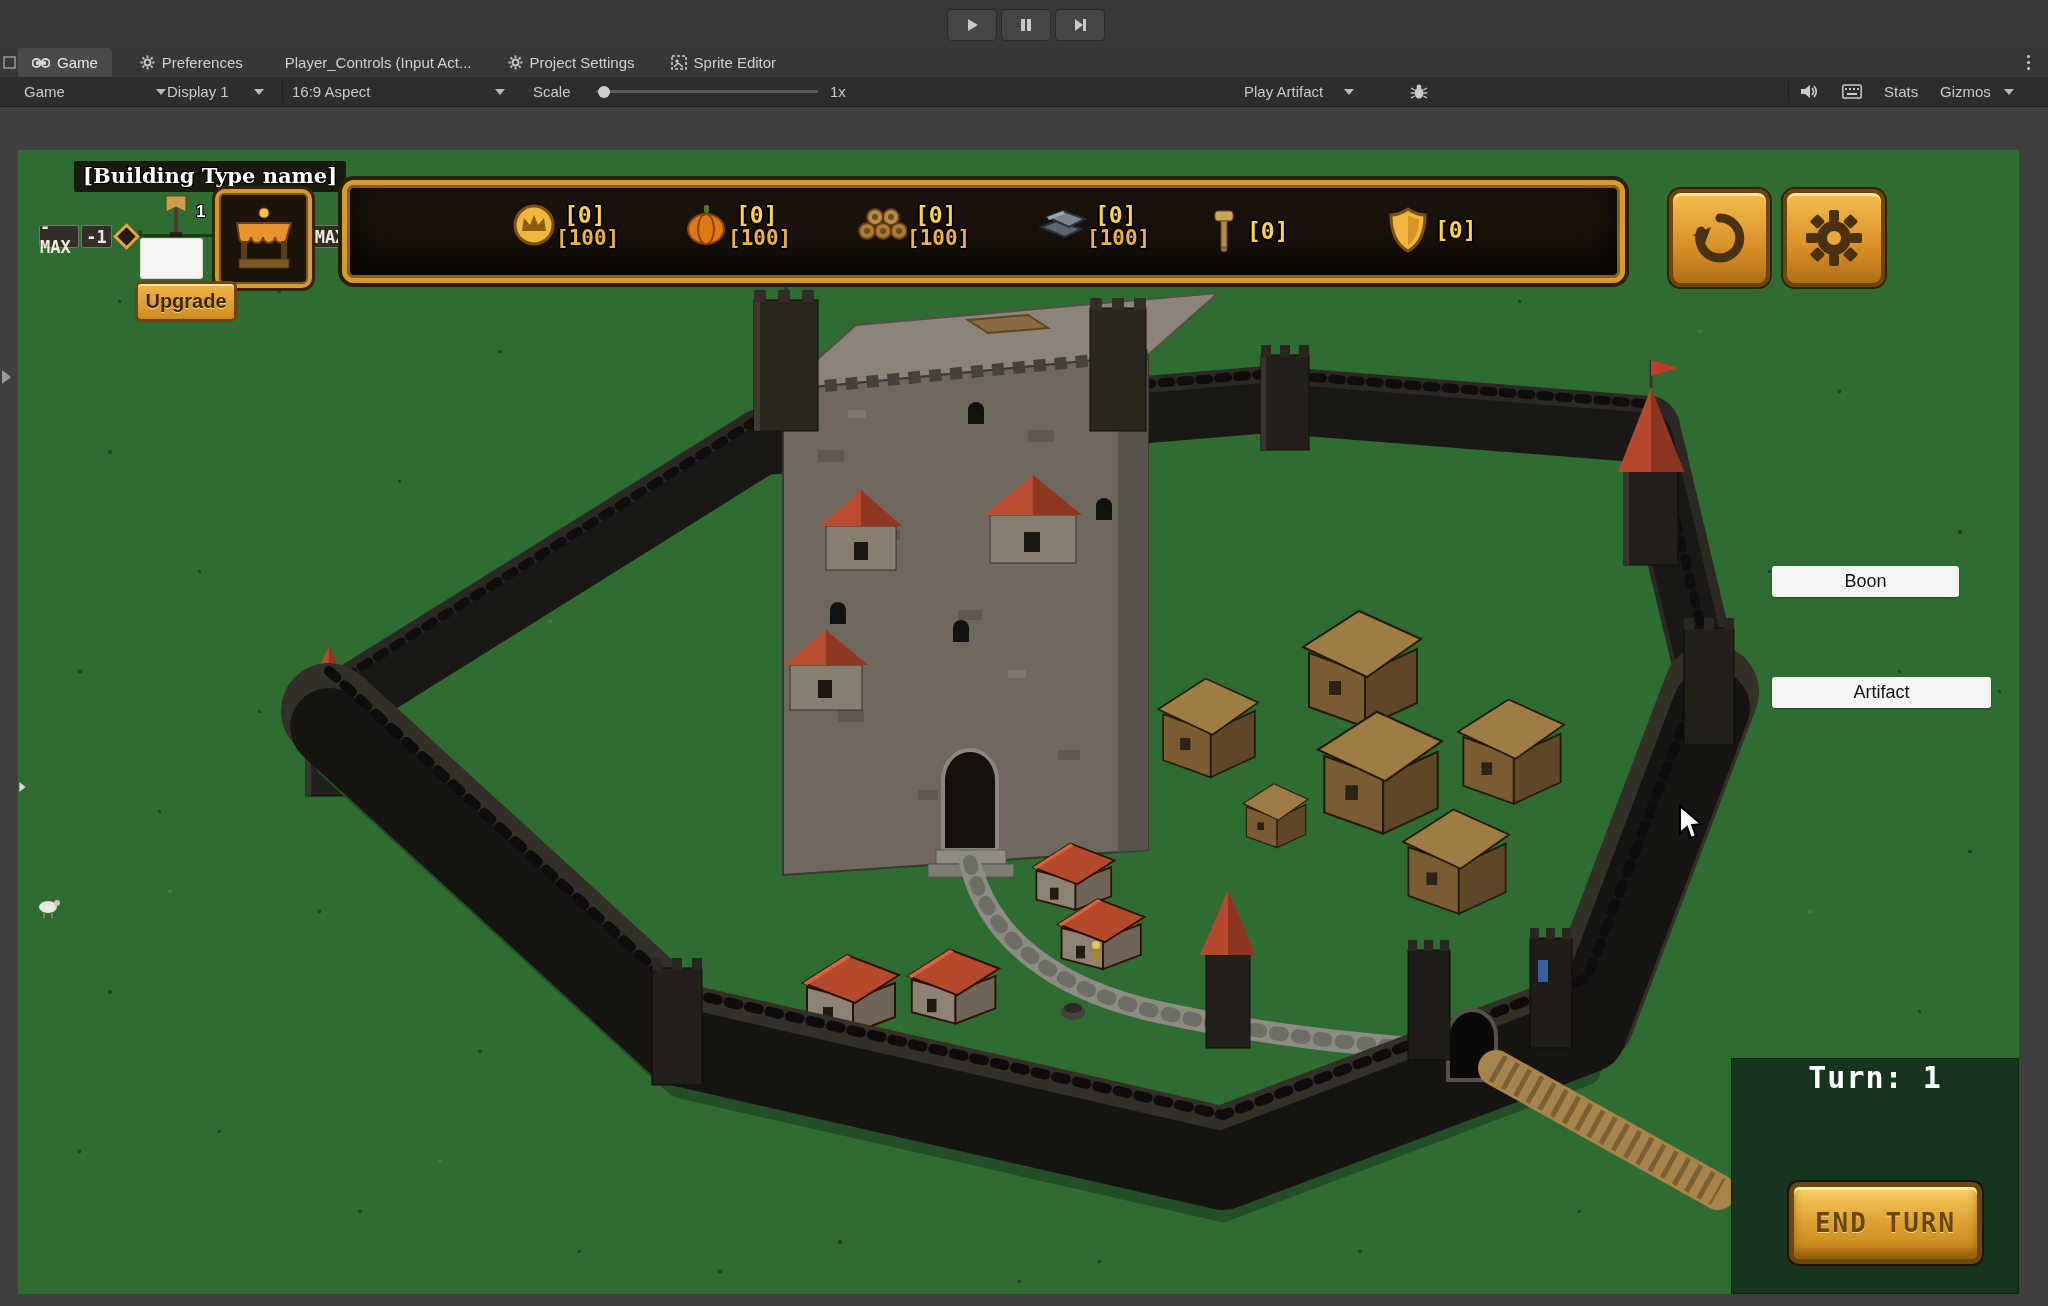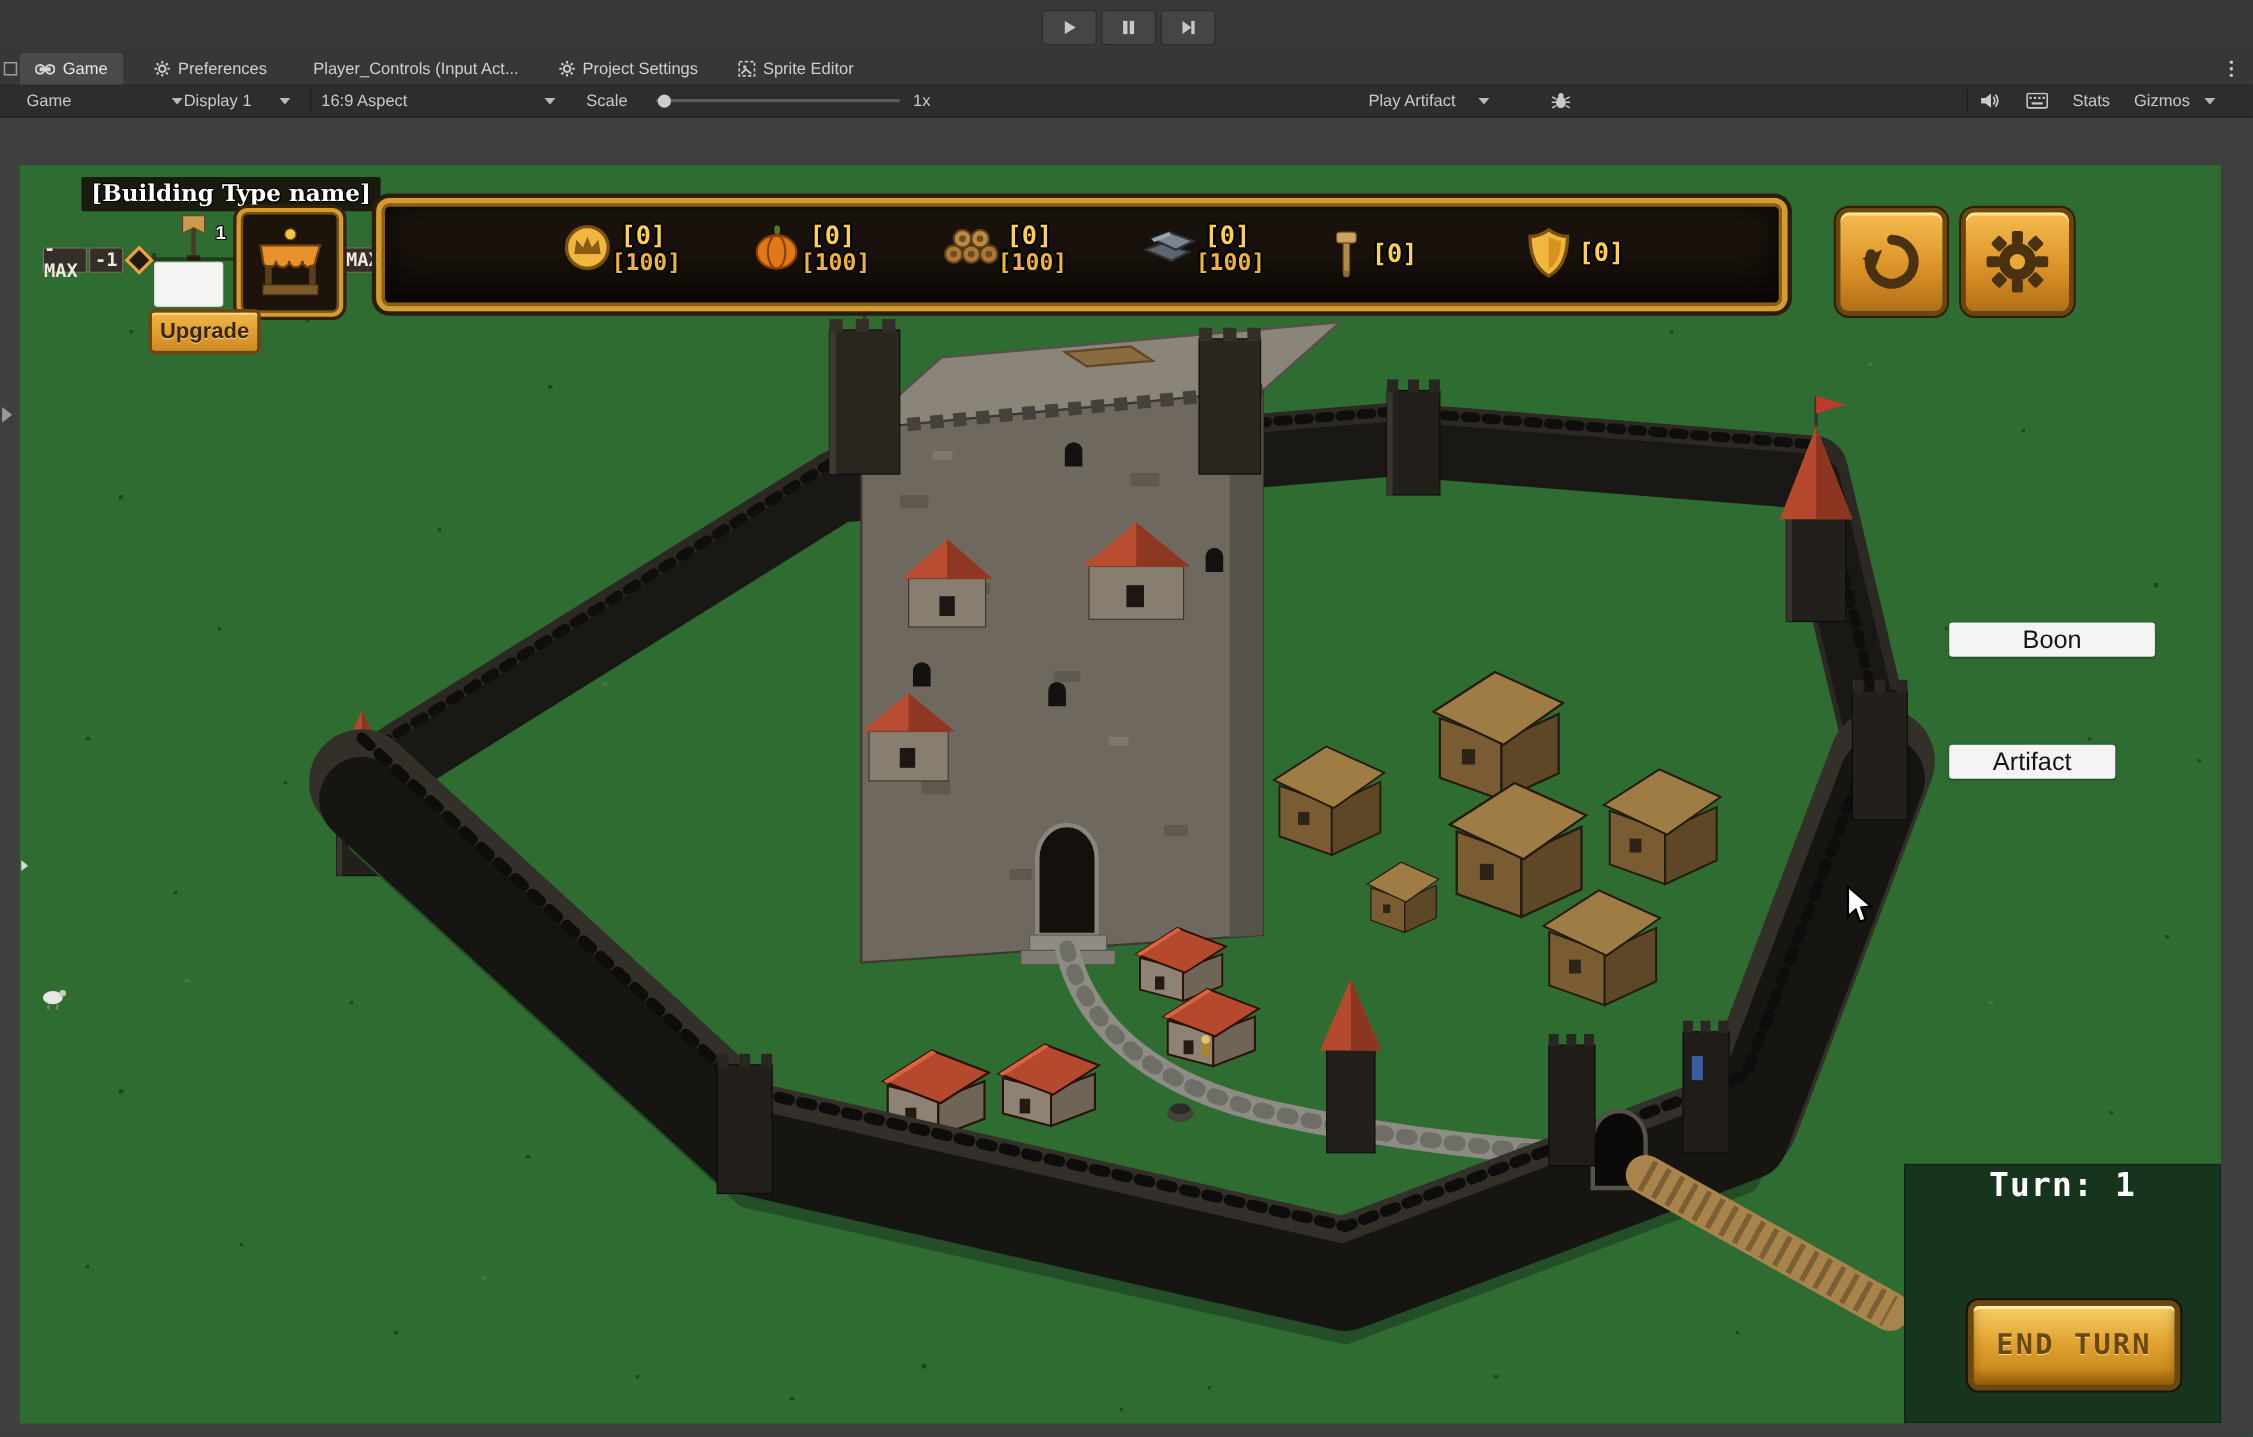--- a/index.html
+++ b/index.html
@@ -47,21 +47,21 @@
   .upgrade{background:linear-gradient(180deg,#f2b64a,#cf8a20);border:3px solid #6e4410;border-radius:6px;
            color:#3a2608;font-weight:bold;font-size:20px;display:flex;align-items:center;justify-content:center;
            text-shadow:0 1px 0 #ffd98c;box-shadow:inset 0 2px 0 #ffdf96;}
   .res-bar{background:linear-gradient(180deg,#201710,#0f0a06);border:5px solid #d69a2e;border-radius:12px;
            box-shadow:0 0 0 4px #2a1d0c, inset 0 0 0 3px #8a6019, inset 0 0 34px rgba(0,0,0,.85);}
   .res{position:absolute;display:flex;align-items:flex-start;gap:8px;}
   .rescol{display:flex;flex-direction:column;line-height:1.05;}
   .goldtxt{font-family:"DejaVu Sans Mono",monospace;font-weight:bold;color:#ffd24a;font-size:23px;
            text-shadow:2px 0 0 #000,-2px 0 0 #000,0 2px 0 #000,0 -2px 0 #000,1px 1px 0 #000,-1px -1px 0 #000;}
   .captxt{font-size:21px;color:#f0b23a;margin-left:-8px;}
-  .whiteui{background:#f4f4f4;border-radius:3px;color:#141414;font-size:23px;
+  .whiteui{background:#f4f4f4;border-radius:3px;color:#141414;font-size:18px;
            display:flex;align-items:center;justify-content:center;box-shadow:0 1px 2px rgba(0,0,0,.35);}
   .turn-panel{background:#17341f;box-shadow:inset 0 0 0 1px #0d2414;}
   .turn-title{font-family:"DejaVu Sans Mono",monospace;font-weight:bold;font-size:30px;color:#ffffff;
               text-align:center;margin-top:2px;letter-spacing:1px;}
   .turn-grid{display:grid;grid-template-columns:1fr 1fr;margin:10px 20px 0 26px;row-gap:7px;
              font-family:"DejaVu Sans Mono",monospace;font-weight:bold;font-size:20px;color:#e9c63b;}
   .turn-grid .r{text-align:right;}
   .endturn{position:absolute;left:58px;top:124px;width:183px;height:72px;border-radius:10px;
            border:5px solid #6b470e;background:linear-gradient(180deg,#f8cf66,#e0a231 48%,#c07f17);
            box-shadow:inset 0 3px 0 #ffe9a8, inset 0 -8px 10px rgba(90,50,0,.45), 0 0 0 2px #1c130a;
@@ -567,21 +567,21 @@
         <rect x="8" y="8" width="11" height="11" rx="2" transform="rotate(45 13.5 13.5)"></rect>
         <rect x="41" y="8" width="11" height="11" rx="2" transform="rotate(45 46.5 13.5)"></rect>
         <rect x="8" y="41" width="11" height="11" rx="2" transform="rotate(45 13.5 46.5)"></rect>
         <rect x="41" y="41" width="11" height="11" rx="2" transform="rotate(45 46.5 46.5)"></rect>
       </g>
       <circle cx="30" cy="30" r="7" fill="#e8a93a"></circle>
       </svg>
   </div>
 
   <div class="abs whiteui" style="left:1754px;top:416px;width:187px;height:31px">Boon</div>
-  <div class="abs whiteui" style="left:1754px;top:527px;width:151px;height:31px">Artifact</div>
+  <div class="abs whiteui" style="left:1754px;top:527px;width:219px;height:31px">Artifact</div>
 
   <div class="abs turn-panel" style="left:1713px;top:908px;width:288px;height:236px">
     <div class="turn-title">Turn: 1</div>
     <div class="endturn">END TURN</div>
   </div>
 
   <div class="abs chev-right" style="left:0px;top:630px;border-left-color:#d8d8d8;transform:scale(0.7)"></div>
 
   <svg class="abs" style="left:1660px;top:655px" width="26" height="36" viewBox="0 0 26 36">
     <path d="M2,1 L2,28 L9,22 L13,33 L18,31 L14,20 L23,19 Z" fill="#ffffff" stroke="#000000" stroke-width="2"></path>

